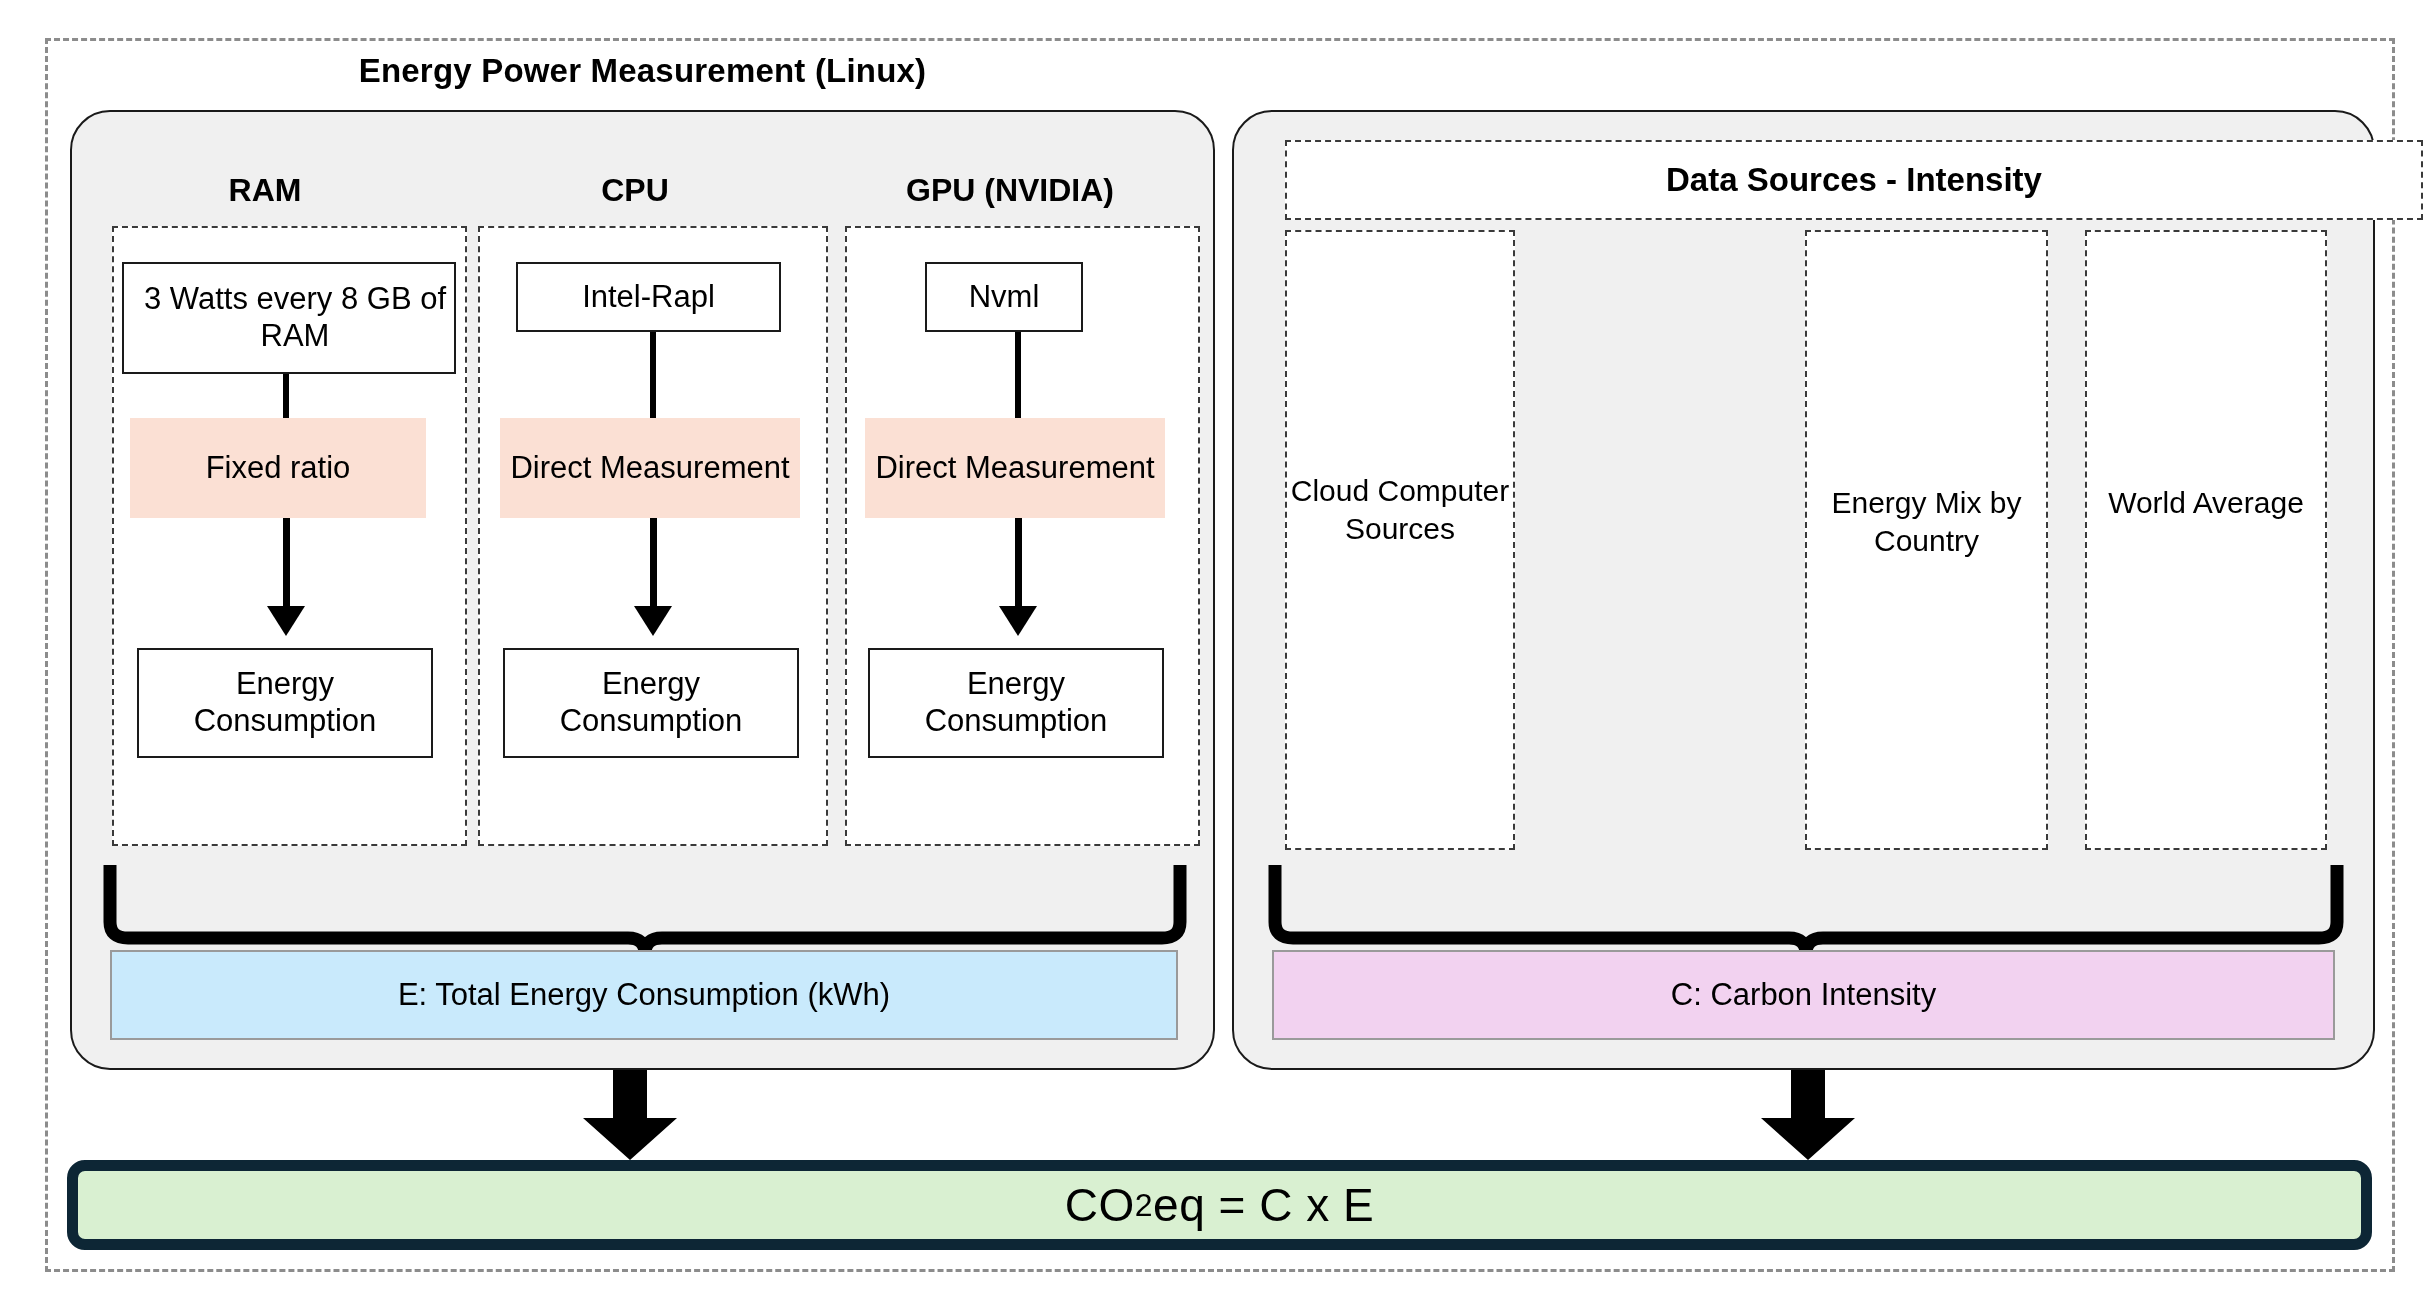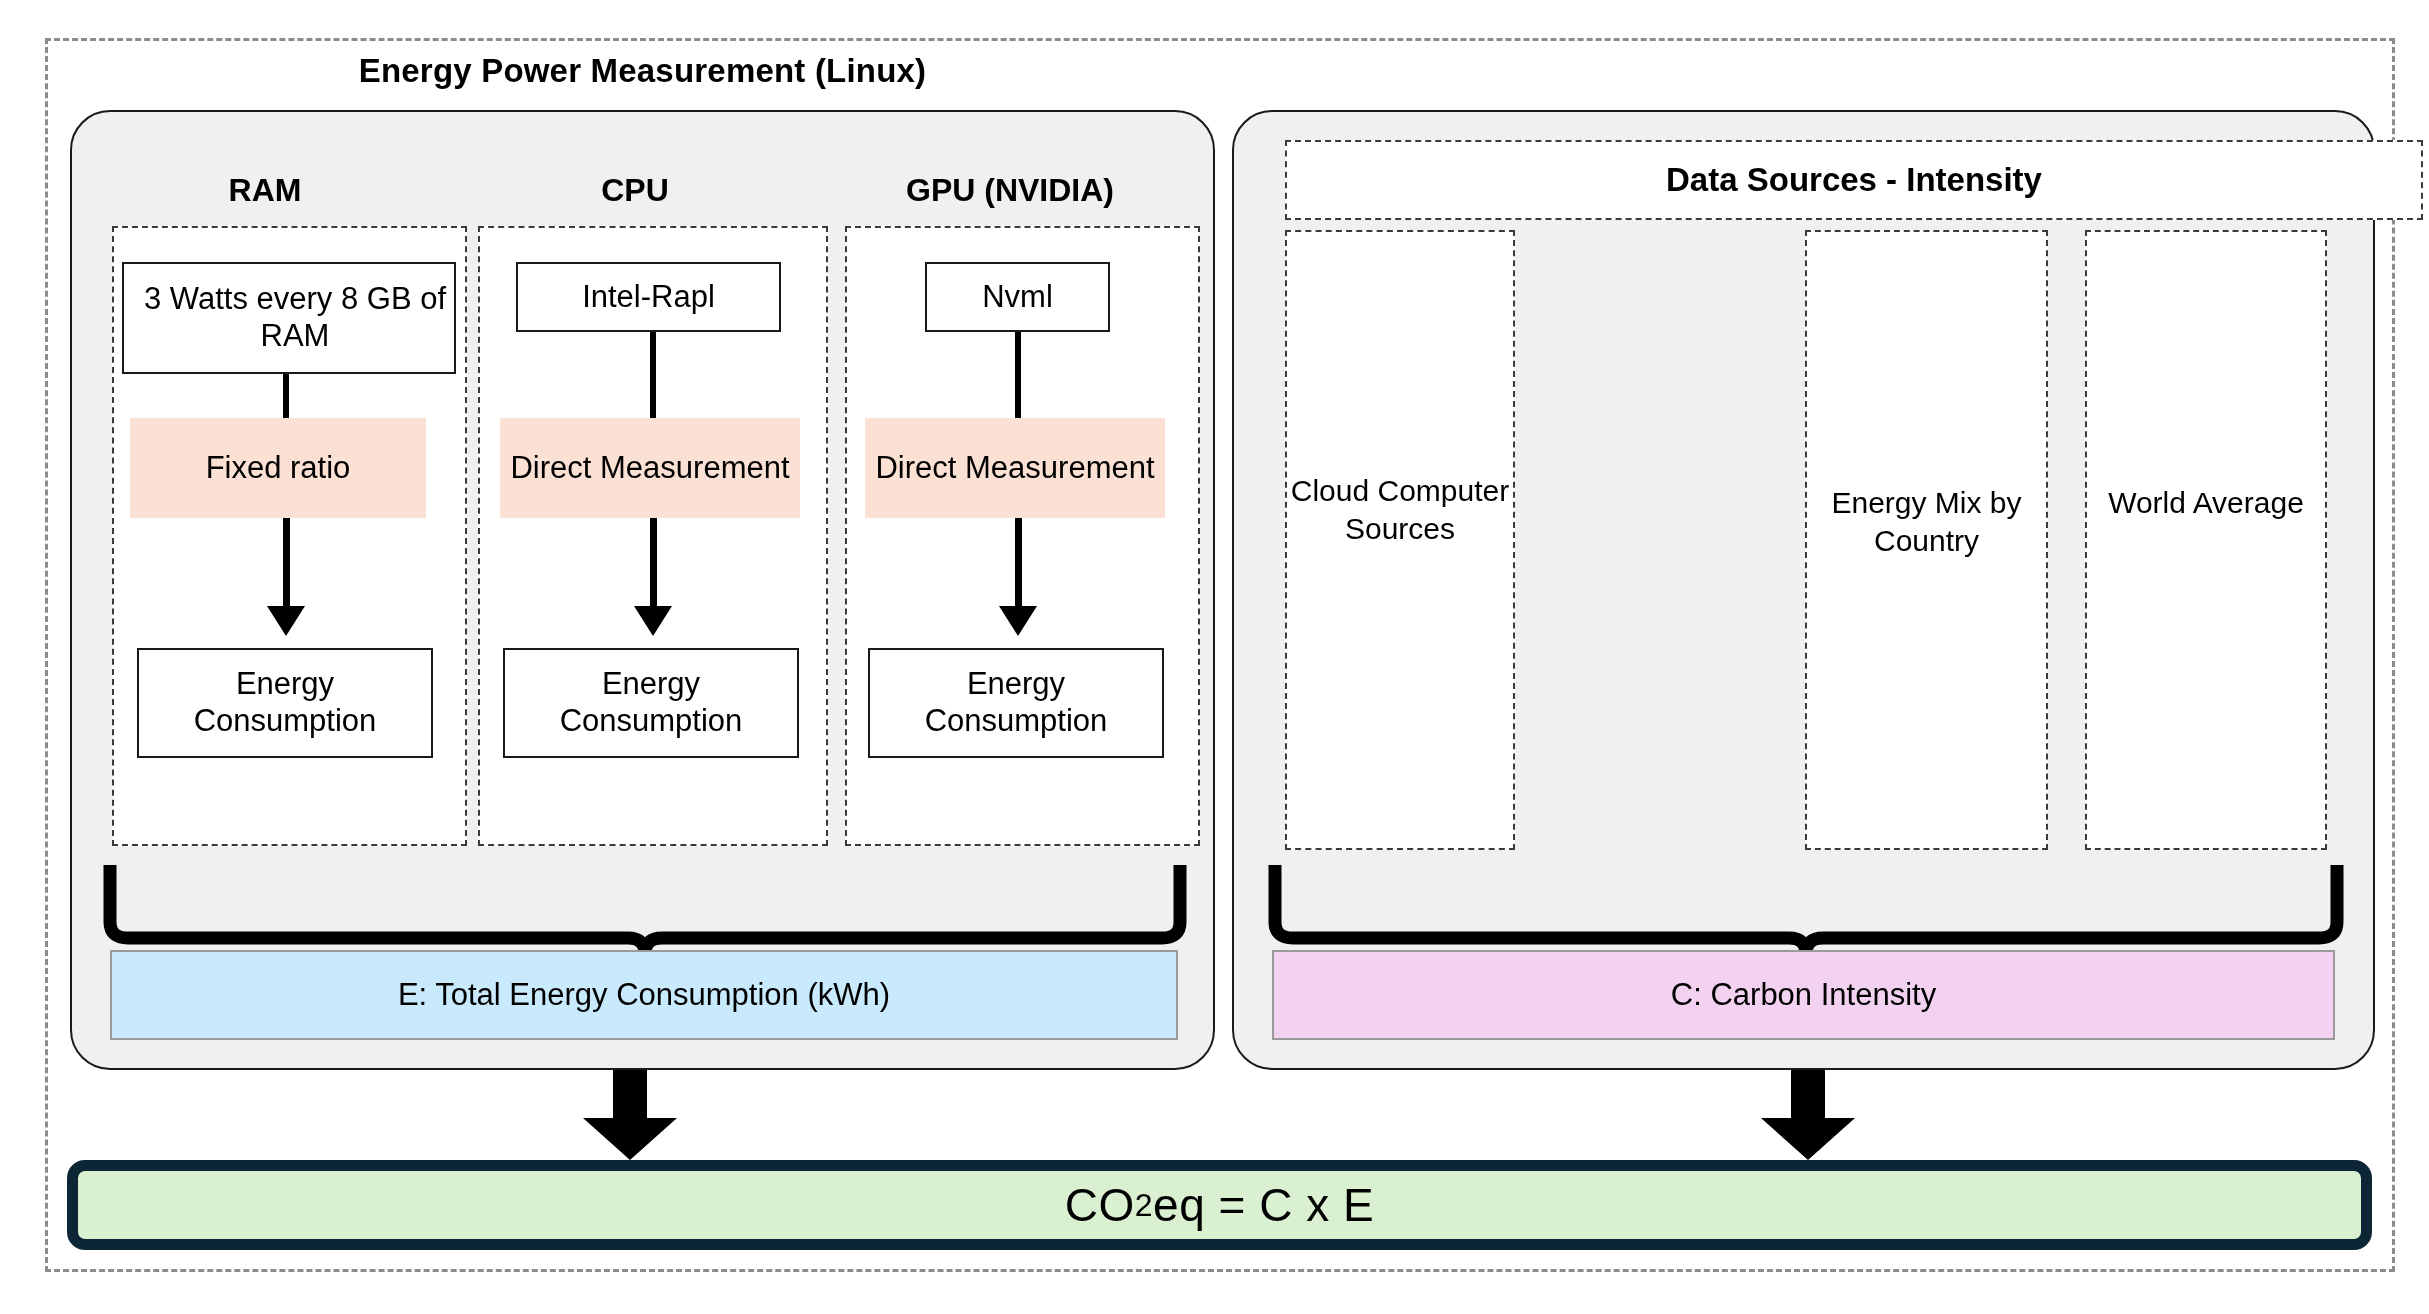--- a/index.html
+++ b/index.html
@@ -170,21 +170,21 @@
   <div class="arrow-head" style="left:267px;top:606px;"></div>
   <div class="node-box" style="left:137px;top:648px;width:296px;height:110px;">Energy Consumption</div>
 
   <div class="node-box" style="left:516px;top:262px;width:265px;height:70px;">Intel-Rapl</div>
   <div class="stem" style="left:650px;top:332px;height:86px;"></div>
   <div class="band" style="left:500px;top:418px;width:300px;height:100px;">Direct Measurement</div>
   <div class="arrow-line" style="left:650px;top:518px;height:96px;"></div>
   <div class="arrow-head" style="left:634px;top:606px;"></div>
   <div class="node-box" style="left:503px;top:648px;width:296px;height:110px;">Energy Consumption</div>
 
-  <div class="node-box" style="left:925px;top:262px;width:185px;height:70px;">Nvml</div>
+  <div class="node-box" style="left:925px;top:262px;width:158px;height:70px;">Nvml</div>
 
   <div class="stem" style="left:1015px;top:332px;height:86px;"></div>
   <div class="band" style="left:865px;top:418px;width:300px;height:100px;">Direct Measurement</div>
   <div class="arrow-line" style="left:1015px;top:518px;height:96px;"></div>
   <div class="arrow-head" style="left:999px;top:606px;"></div>
   <div class="node-box" style="left:868px;top:648px;width:296px;height:110px;">Energy Consumption</div>
 
   <svg class="brace" style="left:100px;top:860px;" width="1090" height="100" viewBox="0 0 1090 100">
     <path d="M 10 5 L 10 62 Q 10 78 28 78 L 528 78 Q 545 78 545 94 Q 545 78 562 78 L 1062 78 Q 1080 78 1080 62 L 1080 5" fill="none" stroke="#000" stroke-width="13" stroke-linecap="butt" stroke-linejoin="round"></path>
   </svg>

